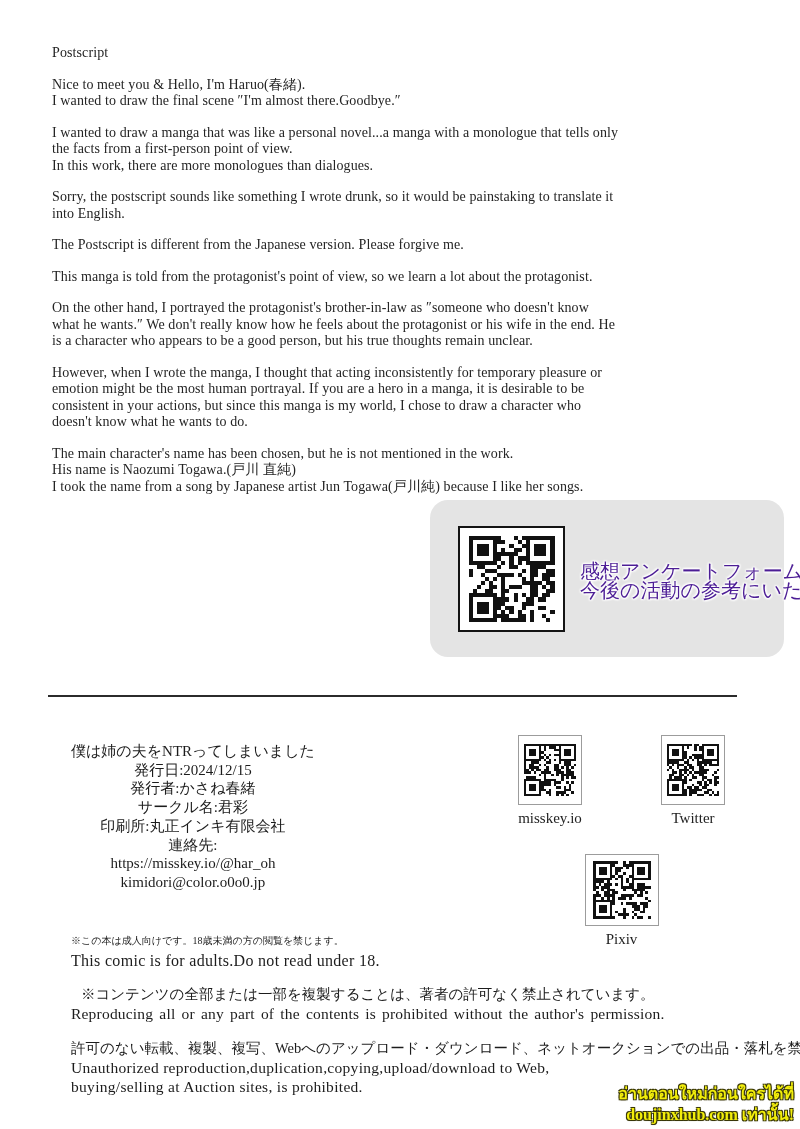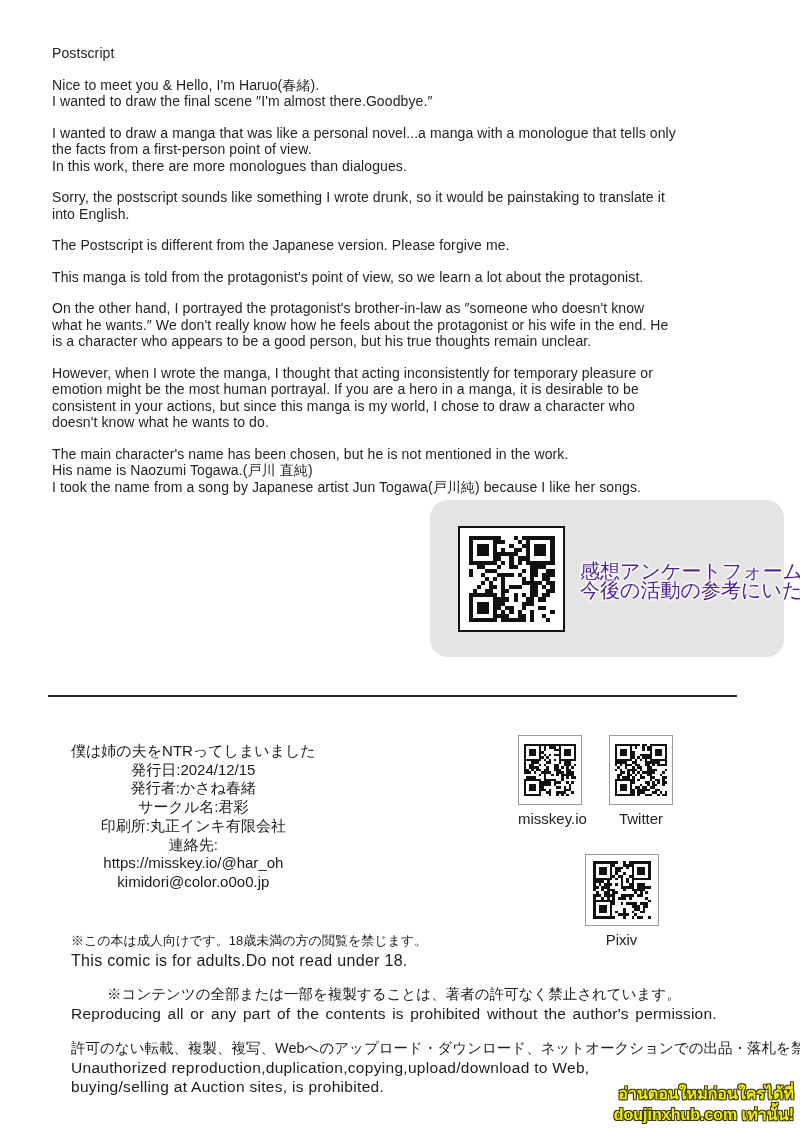--- a/index.html
+++ b/index.html
@@ -1,18 +1,18 @@
 <!DOCTYPE html>
 <html><head>
 <meta charset="utf-8">
 <style>
   html,body{margin:0;padding:0;background:#fff;}
   .page{
     position:relative;width:800px;height:1129px;background:#ffffff;overflow:hidden;
-    font-family:Liberation Sans, sans-serif;color:#202020;border-radius:9px;
+    font-family:Liberation Serif, serif;color:#202020;border-radius:9px;
   }
   
   .postscript{
     position:absolute;left:52px;top:45px;width:700px;
     font-size:14px;line-height:16.5px;letter-spacing:0.1px;color:#242424;
   }
   .ps-heading{margin:0 0 15px 0;}
   .para{margin:0 0 15px 0;}
   .line{white-space:nowrap;}
   
@@ -41,32 +41,32 @@
   
   .qr-item{position:absolute;text-align:center;}
   .qr-frame{
     background:#fff;border:1px solid #9c9c9c;
     display:flex;align-items:center;justify-content:center;margin:0 auto;
   }
   .qr-frame svg{display:block;}
   .qr-misskey{left:518px;top:735px;width:64px;}
   .qr-misskey .qr-frame{width:62px;height:68px;}
   .qr-misskey svg{width:52px;height:52px;}
-  .qr-twitter{left:609px;top:735px;width:64px;}
+  .qr-twitter{left:661px;top:735px;width:64px;}
   .qr-twitter .qr-frame{width:62px;height:68px;}
   .qr-twitter svg{width:52px;height:52px;}
   .qr-pixiv{left:574px;top:854px;width:95px;}
   .qr-pixiv .qr-frame{width:72px;height:70px;}
   .qr-pixiv svg{width:58px;height:58px;}
   .qr-label{margin-top:5px;font-size:15px;color:#222;white-space:nowrap;}
   
   .warn{position:absolute;left:71px;color:#1c1c1c;}
   .warn .line{white-space:nowrap;}
   .warn-adults{top:931px;}
-  .warn-adults .jp{font-size:13px;line-height:20px;}
+  .warn-adults .jp{font-size:10px;line-height:20px;}
   .warn-adults .en{font-size:16px;line-height:20px;letter-spacing:0.3px;}
   .warn-copy{top:985px;}
   .warn-copy .jp{font-size:14.5px;line-height:19px;text-align:center;}
   .warn-copy .en{font-size:15.5px;line-height:19px;word-spacing:2px;letter-spacing:0.2px;}
   .warn-unauth{top:1038px;}
   .warn-unauth .jp{font-size:14.5px;line-height:20px;}
   .warn-unauth .en{font-size:15.5px;line-height:19px;letter-spacing:0.3px;}
   
   .watermark{
     position:absolute;right:6px;bottom:4px;text-align:right;

